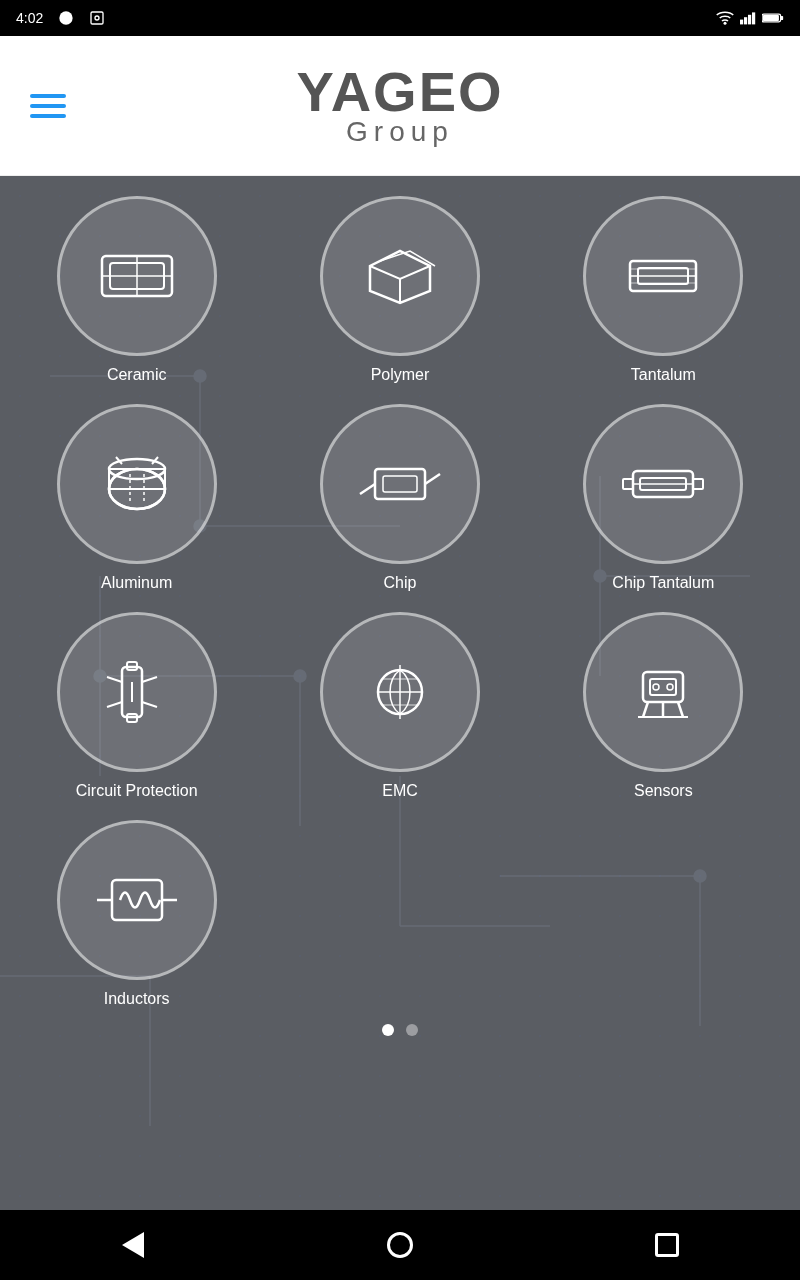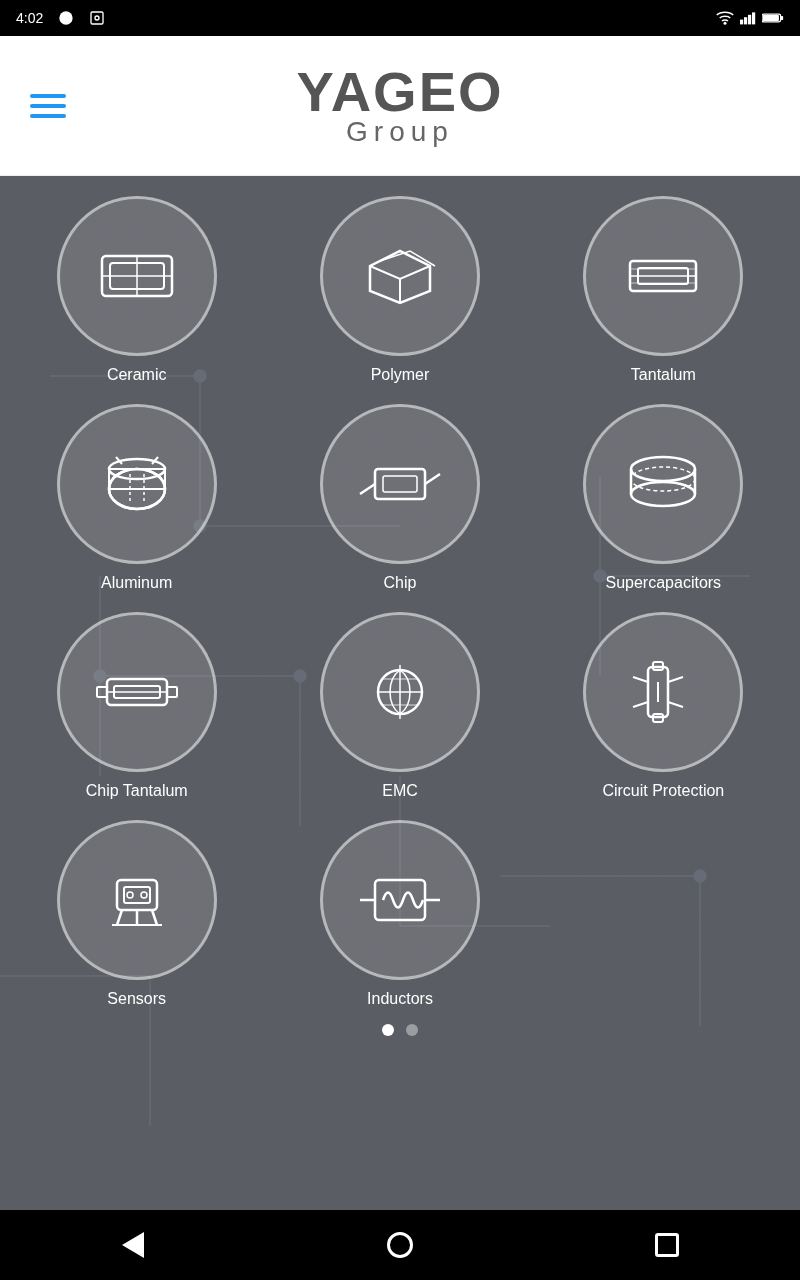--- a/index.html
+++ b/index.html
@@ -332,81 +332,68 @@
         <svg viewBox="0 0 90 70" fill="none" xmlns="http://www.w3.org/2000/svg">
           <rect x="20" y="20" width="50" height="30" rx="3" stroke="white" stroke-width="2.5"></rect>
           <line x1="5" y1="45" x2="20" y2="35" stroke="white" stroke-width="2.5"></line>
           <line x1="70" y1="35" x2="85" y2="25" stroke="white" stroke-width="2.5"></line>
           <rect x="28" y="27" width="34" height="16" rx="2" stroke="white" stroke-width="1.5"></rect>
         </svg>
       </div>
       <span class="item-label">Chip</span>
     </div>
 
-    <div class="grid-item">
-      <div class="circle-icon">
-        <svg viewBox="0 0 90 70" fill="none" xmlns="http://www.w3.org/2000/svg">
-          <ellipse cx="45" cy="45" rx="32" ry="12" stroke="white" stroke-width="2.5"></ellipse>
-          <rect x="13" y="20" width="64" height="25" rx="0" stroke="white" stroke-width="0" fill="none"></rect>
-          <line x1="13" y1="20" x2="13" y2="45" stroke="white" stroke-width="2.5"></line>
-          <line x1="77" y1="20" x2="77" y2="45" stroke="white" stroke-width="2.5"></line>
-          <ellipse cx="45" cy="20" rx="32" ry="12" stroke="white" stroke-width="2.5"></ellipse>
-          <ellipse cx="45" cy="30" rx="32" ry="12" stroke="white" stroke-width="1.5" stroke-dasharray="4 3"></ellipse>
-        </svg>
-      </div>
-      <span class="item-label">Supercapacitors</span>
-    </div>
 
     <div class="grid-item">
       <div class="circle-icon">
         <svg viewBox="0 0 90 70" fill="none" xmlns="http://www.w3.org/2000/svg">
           <rect x="15" y="22" width="60" height="26" rx="4" stroke="white" stroke-width="2.5"></rect>
           <rect x="22" y="29" width="46" height="12" rx="2" stroke="white" stroke-width="2"></rect>
           <line x1="15" y1="35" x2="75" y2="35" stroke="white" stroke-width="1.5"></line>
           <rect x="5" y="30" width="10" height="10" rx="1" stroke="white" stroke-width="2"></rect>
           <rect x="75" y="30" width="10" height="10" rx="1" stroke="white" stroke-width="2"></rect>
         </svg>
       </div>
       <span class="item-label">Chip Tantalum</span>
     </div>
 
-
-    <div class="grid-item">
-      <div class="circle-icon">
-        <svg viewBox="0 0 90 70" fill="none" xmlns="http://www.w3.org/2000/svg">
-          <ellipse cx="45" cy="35" rx="22" ry="22" stroke="white" stroke-width="2.5"></ellipse>
-          <path d="M45 13 Q55 20 55 35 Q55 50 45 57 Q35 50 35 35 Q35 20 45 13Z" stroke="white" stroke-width="1.5" fill="none"></path>
-          <line x1="23" y1="35" x2="67" y2="35" stroke="white" stroke-width="1.5"></line>
-          <line x1="27" y1="22" x2="63" y2="22" stroke="white" stroke-width="1.5" opacity="0.5"></line>
-          <line x1="27" y1="48" x2="63" y2="48" stroke="white" stroke-width="1.5" opacity="0.5"></line>
-          <line x1="45" y1="8" x2="45" y2="62" stroke="white" stroke-width="1.5"></line>
-        </svg>
-      </div>
-      <span class="item-label">EMC</span>
-    </div>
 
     <div class="grid-item">
       <div class="circle-icon">
         <svg viewBox="0 0 90 70" fill="none" xmlns="http://www.w3.org/2000/svg">
           <rect x="30" y="10" width="20" height="50" rx="4" stroke="white" stroke-width="2.5"></rect>
           <rect x="35" y="5" width="10" height="8" rx="2" stroke="white" stroke-width="2"></rect>
           <rect x="35" y="57" width="10" height="8" rx="2" stroke="white" stroke-width="2"></rect>
           <line x1="30" y1="25" x2="15" y2="20" stroke="white" stroke-width="2"></line>
           <line x1="30" y1="45" x2="15" y2="50" stroke="white" stroke-width="2"></line>
           <line x1="50" y1="25" x2="65" y2="20" stroke="white" stroke-width="2"></line>
           <line x1="50" y1="45" x2="65" y2="50" stroke="white" stroke-width="2"></line>
           <line x1="40" y1="25" x2="40" y2="45" stroke="white" stroke-width="2"></line>
         </svg>
       </div>
       <span class="item-label">Circuit Protection</span>
     </div>
 
     <div class="grid-item">
       <div class="circle-icon">
         <svg viewBox="0 0 90 70" fill="none" xmlns="http://www.w3.org/2000/svg">
+          <ellipse cx="45" cy="35" rx="22" ry="22" stroke="white" stroke-width="2.5"></ellipse>
+          <path d="M45 13 Q55 20 55 35 Q55 50 45 57 Q35 50 35 35 Q35 20 45 13Z" stroke="white" stroke-width="1.5" fill="none"></path>
+          <line x1="23" y1="35" x2="67" y2="35" stroke="white" stroke-width="1.5"></line>
+          <line x1="27" y1="22" x2="63" y2="22" stroke="white" stroke-width="1.5" opacity="0.5"></line>
+          <line x1="27" y1="48" x2="63" y2="48" stroke="white" stroke-width="1.5" opacity="0.5"></line>
+          <line x1="45" y1="8" x2="45" y2="62" stroke="white" stroke-width="1.5"></line>
+        </svg>
+      </div>
+      <span class="item-label">EMC</span>
+    </div>
+
+    <div class="grid-item">
+      <div class="circle-icon">
+        <svg viewBox="0 0 90 70" fill="none" xmlns="http://www.w3.org/2000/svg">
           <rect x="25" y="15" width="40" height="30" rx="4" stroke="white" stroke-width="2.5"></rect>
           <rect x="32" y="22" width="26" height="16" rx="2" stroke="white" stroke-width="2"></rect>
           <line x1="30" y1="45" x2="25" y2="60" stroke="white" stroke-width="2.5"></line>
           <line x1="45" y1="45" x2="45" y2="60" stroke="white" stroke-width="2.5"></line>
           <line x1="60" y1="45" x2="65" y2="60" stroke="white" stroke-width="2.5"></line>
           <line x1="20" y1="60" x2="70" y2="60" stroke="white" stroke-width="2"></line>
           <circle cx="38" cy="30" r="3" stroke="white" stroke-width="1.5"></circle>
           <circle cx="52" cy="30" r="3" stroke="white" stroke-width="1.5"></circle>
         </svg>
       </div>

